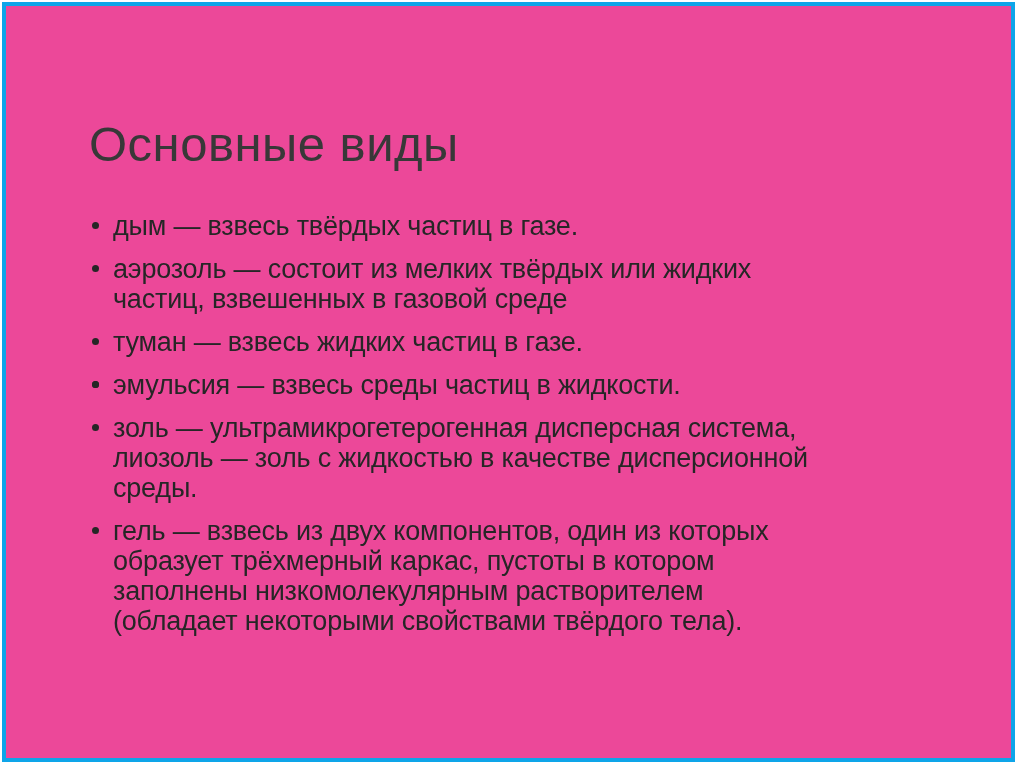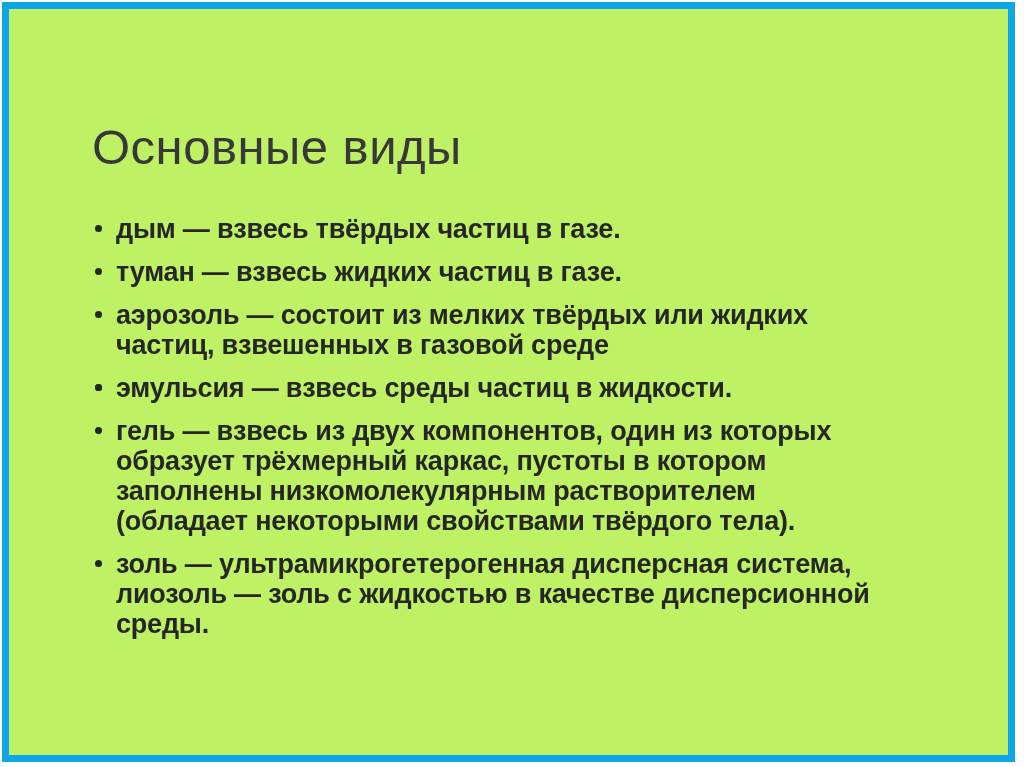--- a/index.html
+++ b/index.html
@@ -10,22 +10,22 @@
     background: #ffffff;
     overflow: hidden;
     font-family: "Liberation Sans", "DejaVu Sans", sans-serif;
   }
   .slide {
     position: absolute;
     left: 2px;
     top: 2px;
     width: 1013px;
     height: 760px;
-    background: #bef264;
-    border: 7px solid #0ea5e9;
+    background: #ec4899;
+    border: 4px solid #0ea5e9;
     box-sizing: border-box;
   }
   .slide-title {
     position: absolute;
     left: 83px;
     top: 76px;
     font-size: 49px;
     line-height: 1.2;
     font-weight: 400;
     color: #383838;
@@ -42,21 +42,20 @@
     list-style: none;
   }
   .bullet {
     position: relative;
     padding-left: 22px;
     margin: 0 0 13px 0;
     font-size: 27px;
     line-height: 30px;
     color: #262626;
     letter-spacing: -0.2px;
-    font-weight: bold;
   }
   .bullet:last-child { margin-bottom: 0; }
   .dot {
     position: absolute;
     left: 1px;
     top: 11px;
     width: 7px;
     height: 7px;
     border-radius: 50%;
     background: #262626;
@@ -74,47 +73,47 @@
 
   <ul class="bullets">
 
     <li class="bullet">
       <span class="dot"></span>
       <span class="btext">дым — взвесь твёрдых частиц в газе.</span>
     </li>
 
     <li class="bullet">
       <span class="dot"></span>
-      <span class="btext">туман — взвесь жидких частиц в газе.</span>
+      <span class="btext">аэрозоль — состоит из мелких твёрдых или жидких
+частиц, взвешенных в газовой среде</span>
     </li>
 
     <li class="bullet">
       <span class="dot"></span>
-      <span class="btext">аэрозоль — состоит из мелких твёрдых или жидких
-частиц, взвешенных в газовой среде</span>
+      <span class="btext">туман — взвесь жидких частиц в газе.</span>
     </li>
 
     <li class="bullet">
       <span class="dot"></span>
     </li>
 
     <li class="bullet">
       <span class="dot"></span>
       <span class="btext">эмульсия — взвесь среды частиц в жидкости.</span>
     </li>
 
     <li class="bullet">
       <span class="dot"></span>
+      <span class="btext">золь — ультрамикрогетерогенная дисперсная система,
+лиозоль — золь с жидкостью в качестве дисперсионной
+среды.</span>
+    </li>
+
+    <li class="bullet">
+      <span class="dot"></span>
       <span class="btext">гель — взвесь из двух компонентов, один из которых
 образует трёхмерный каркас, пустоты в котором
 заполнены низкомолекулярным растворителем
 (обладает некоторыми свойствами твёрдого тела).</span>
     </li>
 
-    <li class="bullet">
-      <span class="dot"></span>
-      <span class="btext">золь — ультрамикрогетерогенная дисперсная система,
-лиозоль — золь с жидкостью в качестве дисперсионной
-среды.</span>
-    </li>
-
   </ul>
 </div>
 
 </body></html>

